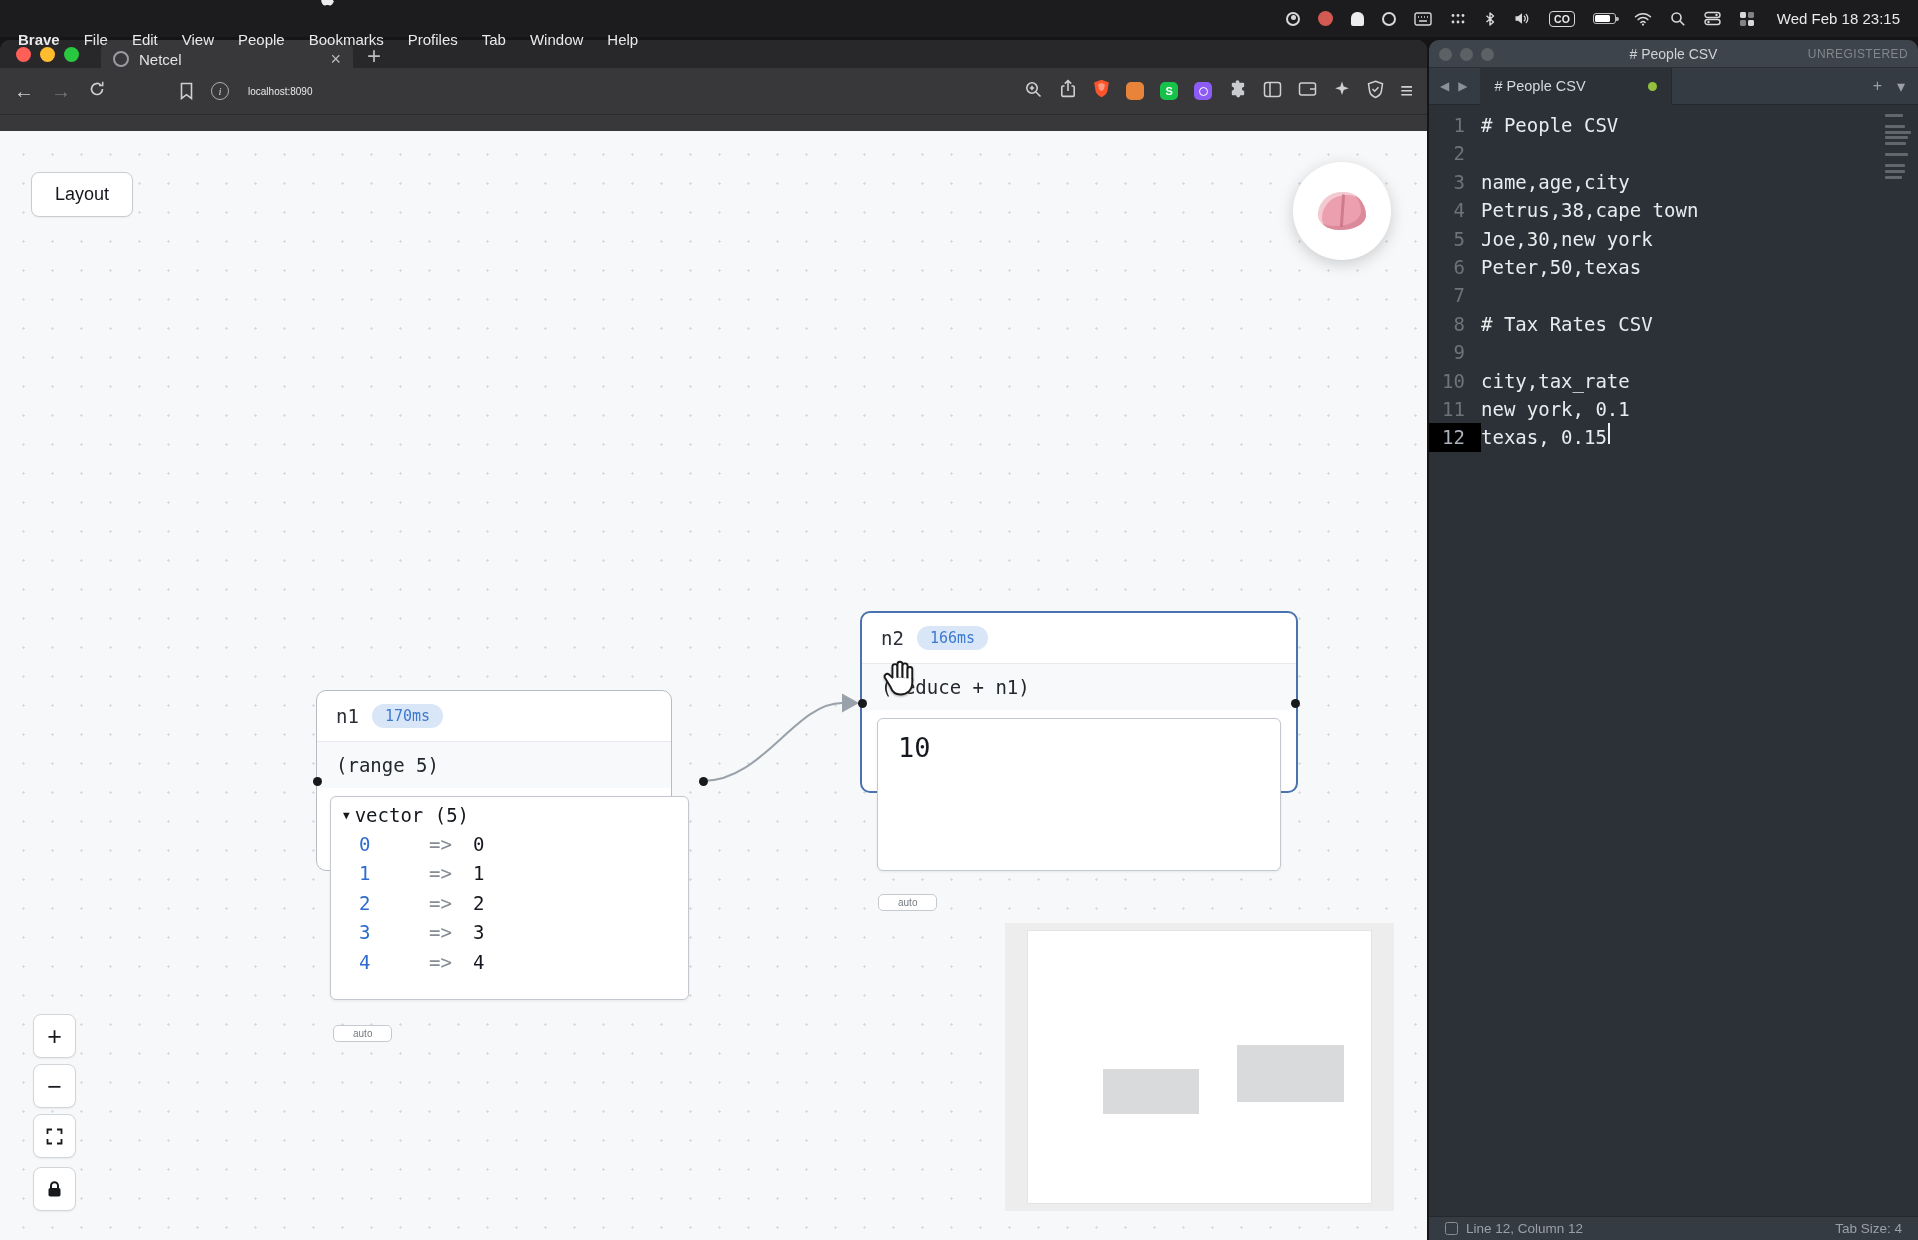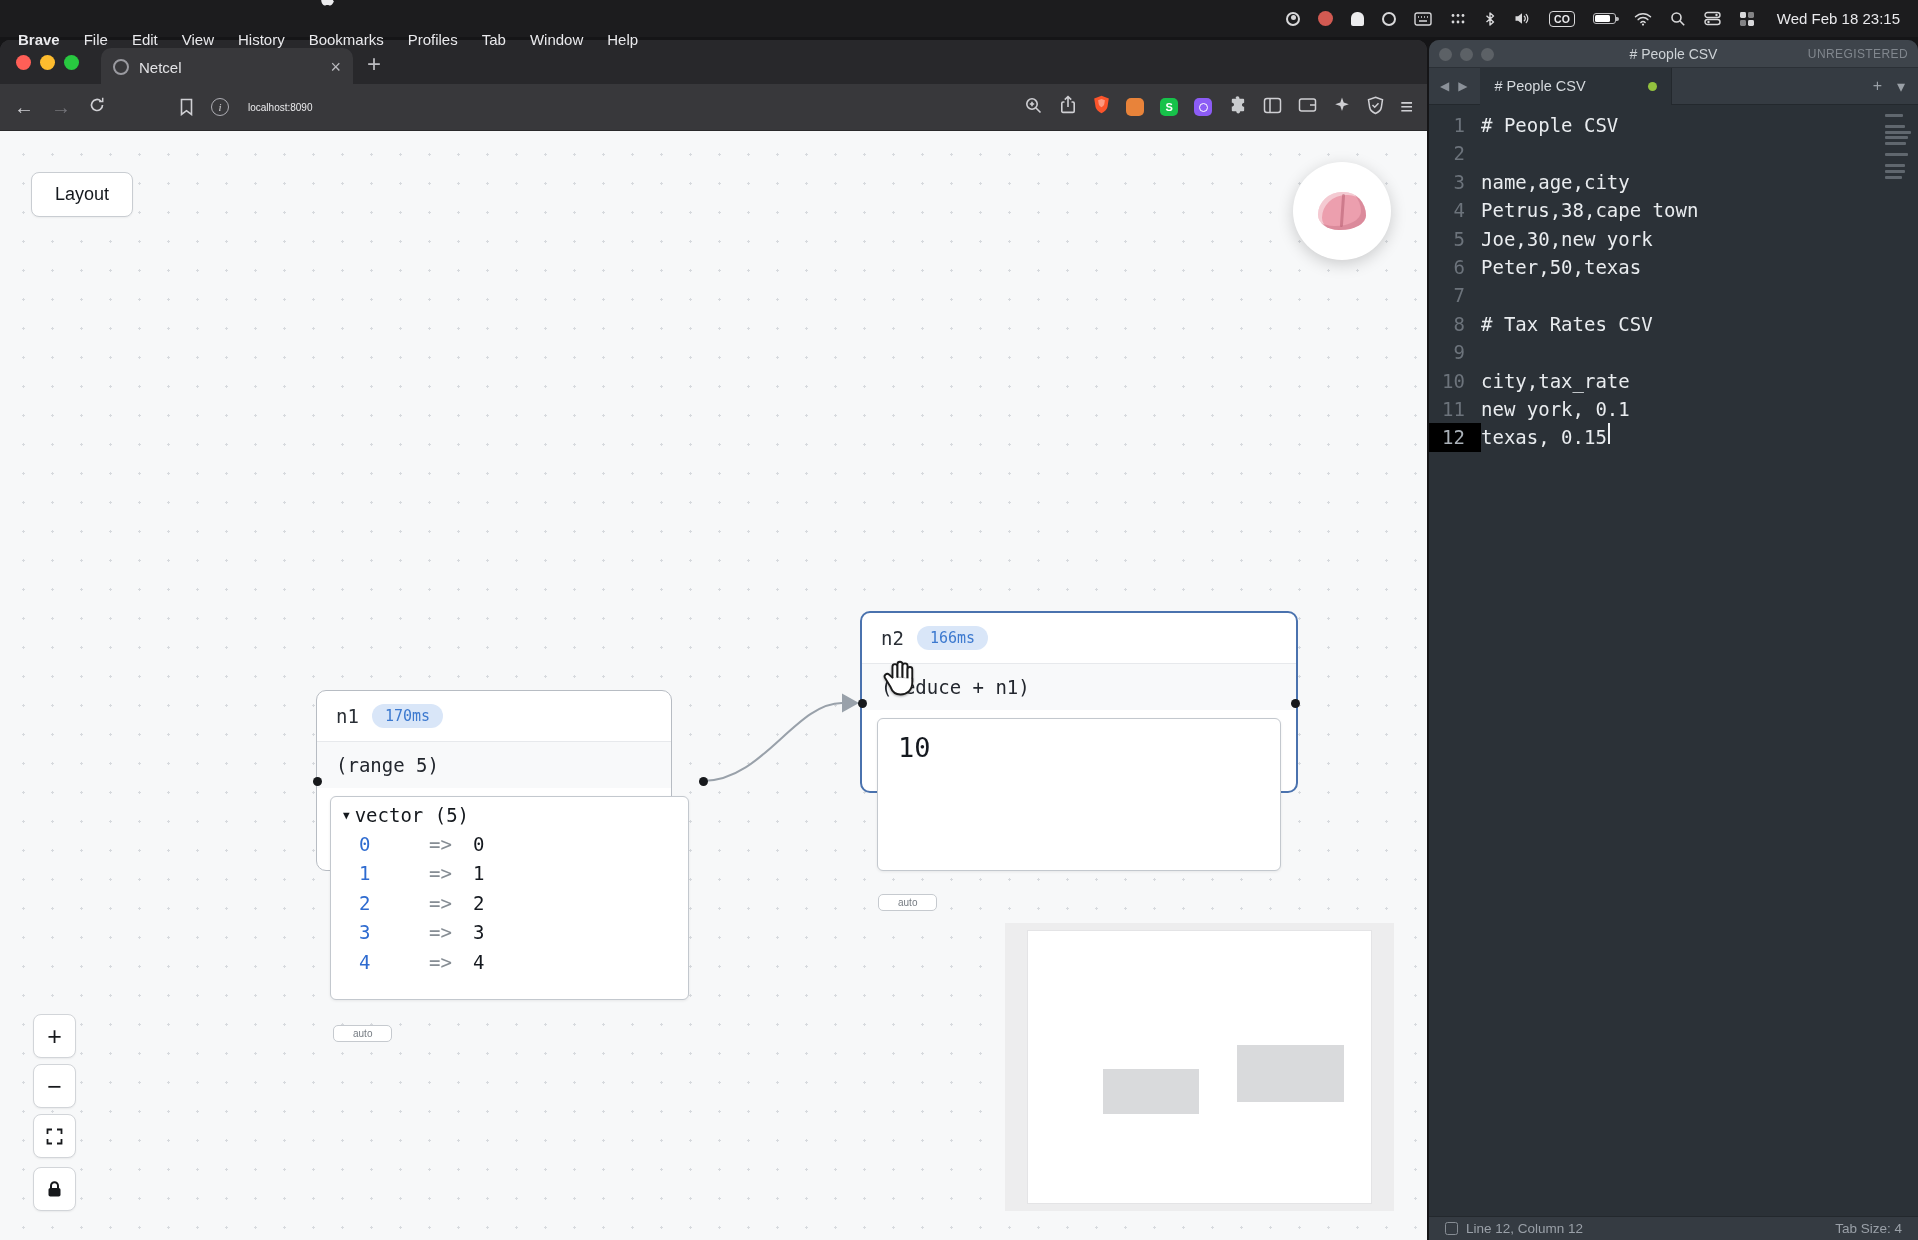--- a/index.html
+++ b/index.html
@@ -19,21 +19,21 @@
   .redapp { width:15px; height:15px; background:#d25a52; border-radius:50%; }
   .ghosty { width:13px; height:14px; background:#ececee; border-radius:6px 6px 2px 2px; }
   .copill { border:1.5px solid #d8d8da; border-radius:4px; font-size:10.5px; font-weight:700; padding:1px 4px; color:#e9e9ec; }
   .battery { position:relative; width:23px; height:11px; border:1.5px solid #bdbdc0; border-radius:3px; }
   .battery::before { content:""; position:absolute; left:1px; top:1px; bottom:1px; width:70%; background:#fff; border-radius:1.5px; }
   .battery::after { content:""; position:absolute; right:-4px; top:2.5px; width:2.5px; height:4px; background:#bdbdc0; border-radius:0 2px 2px 0; }
   .clock { font-size:15px; margin-left:4px; white-space:nowrap; }
 
   
   .browser { position:absolute; left:0; top:40px; width:1427px; height:1200px; background:#38383b; border-radius:10px 10px 0 0; overflow:hidden; }
-  .tabstrip { height:44px; background:#28282b; display:flex; align-items:center; padding-left:16px; }
+  .tabstrip { height:28px; background:#28282b; display:flex; align-items:center; padding-left:16px; }
   .lights { display:flex; gap:9px; margin-right:22px; }
   .light { width:15px; height:15px; border-radius:50%; }
   .l-red{ background:#ff5f57; } .l-yel{ background:#febc2e; } .l-grn{ background:#28c840; }
   .btab { position:relative; top:5px; height:39px; width:252px; background:#38383b; border-radius:10px 10px 0 0; display:flex; align-items:center; gap:10px; padding:0 12px; color:#e3e3e6; font-size:15px; }
   .favicon { width:16px; height:16px; border:2.5px solid #9a9aa0; border-radius:50%; }
   .tab-title { flex:1; }
   .tab-close { color:#b9b9be; font-size:18px; cursor:default; }
   .newtab { margin-left:14px; color:#bcbcc1; font-size:24px; position:relative; top:2px; }
   .toolbar { height:47px; background:#38383b; border-bottom:1px solid #2a2a2c; display:flex; align-items:center; padding:0 14px; gap:17px; color:#cfcfd3; }
   .navic { font-size:20px; line-height:1; }
@@ -120,21 +120,21 @@
       <span class="apple-wrap">
         <svg width="15" height="17" viewBox="0 0 16 17">
             <path fill="#ececee" d="M11.3.6c.1 1-.4 2-1 2.7-.6.7-1.6 1.2-2.5 1.1-.1-1 .4-2 1-2.6.6-.7 1.7-1.2 2.5-1.2zM13.8 11.4c-.4.9-.6 1.3-1.1 2.1-.7 1.1-1.7 2.5-3 2.5-1.1 0-1.4-.7-2.9-.7-1.5 0-1.8.7-2.9.7-1.2 0-2.2-1.3-2.9-2.4C-.1 10.6-.3 7.1 1 5.3 1.9 4 3.3 3.3 4.6 3.3c1.3 0 2.2.7 3.3.7 1.1 0 1.7-.7 3.3-.7 1.2 0 2.4.6 3.3 1.7-2.9 1.6-2.4 5.7-.7 6.4z"></path>
           </svg>
       </span>
       <span id="mb-items" style="display:flex;gap:24px;align-items:center;">
           <span class="mb-item mb-app">Brave</span>
           <span class="mb-item">File</span>
           <span class="mb-item">Edit</span>
           <span class="mb-item">View</span>
-          <span class="mb-item">History</span>
+          <span class="mb-item">People</span>
           <span class="mb-item">Bookmarks</span>
           <span class="mb-item">Profiles</span>
           <span class="mb-item">Tab</span>
           <span class="mb-item">Window</span>
           <span class="mb-item">Help</span>
         </span>
     </div>
     <div class="mb-right">
       <span class="mi">
           <span class="ring dot"></span>

